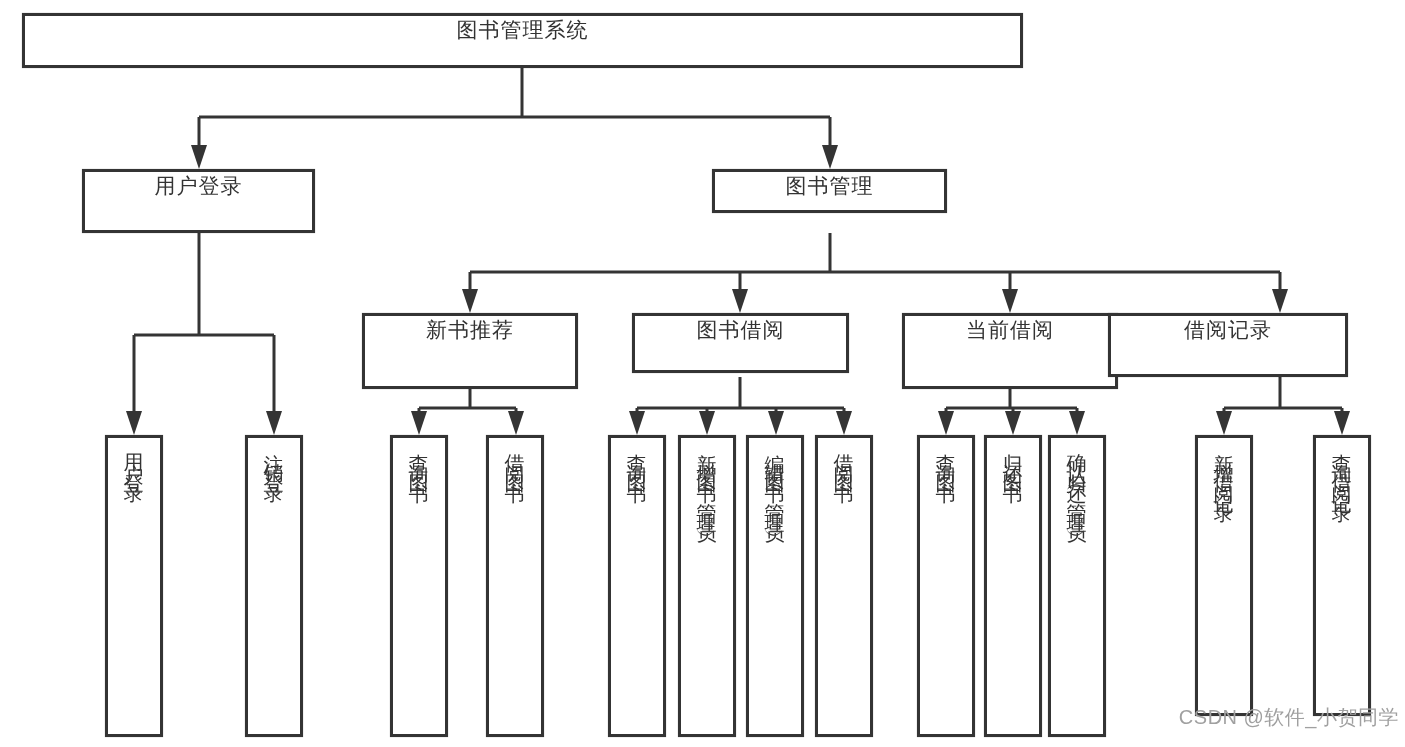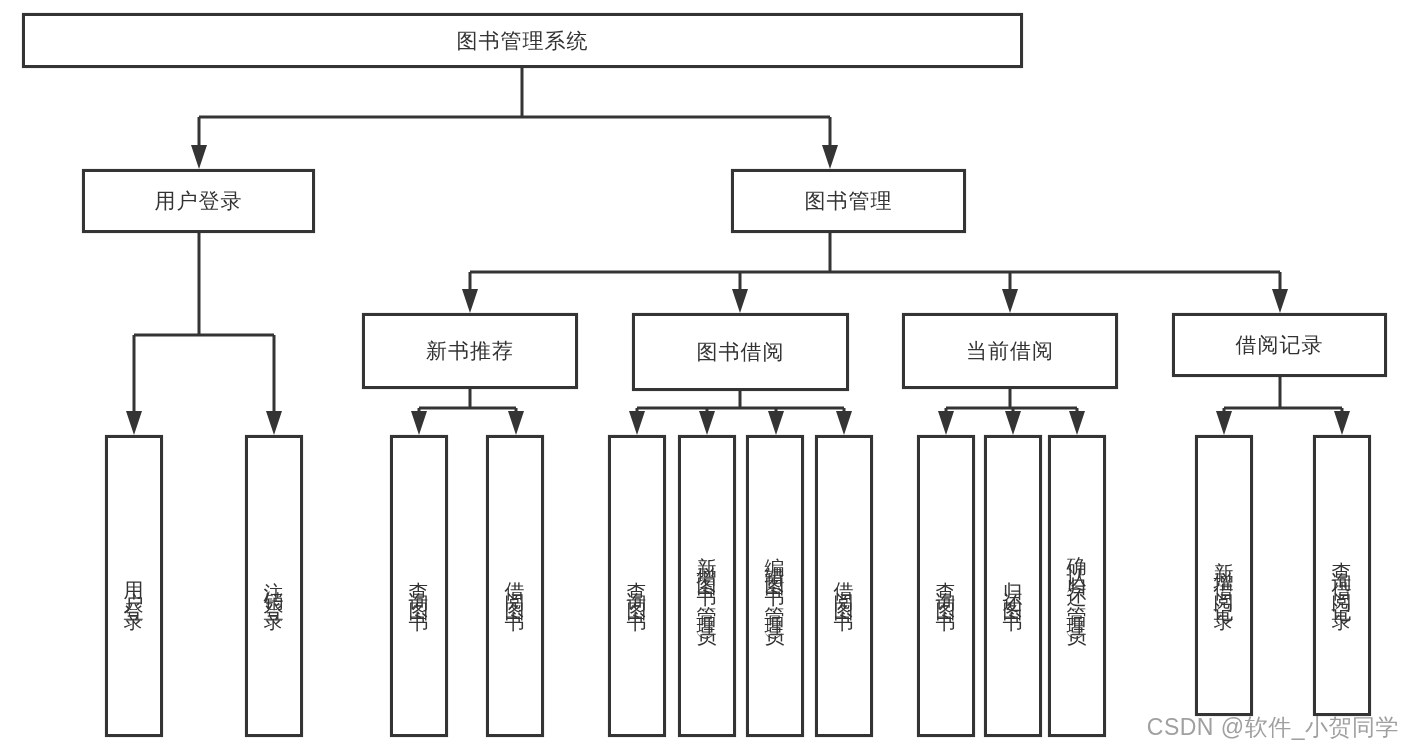--- a/index.html
+++ b/index.html
@@ -10,37 +10,37 @@
     font-family:"Liberation Sans","DejaVu Sans",sans-serif;
     overflow:hidden;
   }
   .connectors{position:absolute;left:0;top:0;z-index:1;}
   .box{
     position:absolute;
     box-sizing:border-box;
     border:3px solid #343434;
     background:#ffffff;
     color:#333333;
-    display:flex;align-items:center;justify-content:center;
+    display:flex;align-items:flex-start;justify-content:center;
     z-index:2;
     box-shadow:0 0 1px rgba(0,0,0,0.35);
   }
   .hbox{font-size:21px;letter-spacing:1px;}
   .leaf span{
     writing-mode:vertical-lr;
     text-orientation:mixed;
     font-size:20px;
     letter-spacing:10px;
     line-height:1;
     white-space:nowrap;
   }
   .watermark{
     position:absolute;
-    right:6px;bottom:4px;
-    font-size:23px;
+    right:6px;bottom:16px;
+    font-size:20px;
     color:#a0a0a0;
     z-index:3;
     letter-spacing:0.5px;
   }
 </style>
 </head>
 <body>
 
 <div class="canvas">
 
@@ -91,34 +91,34 @@
     </g>
   </svg>
 
   <div class="box hbox" style="left:22px;top:13px;width:1001px;height:55px">
     <span>图书管理系统</span>
   </div>
 
   <div class="box hbox" style="left:82px;top:169px;width:233px;height:64px">
     <span>用户登录</span>
   </div>
-  <div class="box hbox" style="left:731px;top:169px;width:235px;height:64px">
+  <div class="box hbox" style="left:712px;top:169px;width:235px;height:44px">
     <span>图书管理</span>
   </div>
 
   <div class="box hbox" style="left:362px;top:313px;width:216px;height:76px">
     <span>新书推荐</span>
   </div>
-  <div class="box hbox" style="left:632px;top:313px;width:217px;height:78px">
+  <div class="box hbox" style="left:632px;top:313px;width:217px;height:60px">
     <span>图书借阅</span>
   </div>
   <div class="box hbox" style="left:902px;top:313px;width:216px;height:76px">
     <span>当前借阅</span>
   </div>
-  <div class="box hbox" style="left:1172px;top:313px;width:215px;height:64px">
+  <div class="box hbox" style="left:1108px;top:313px;width:240px;height:64px">
     <span>借阅记录</span>
   </div>
 
   <div class="box leaf" style="left:105px;top:435px;width:58px;height:302px">
     <span>用户登录</span>
   </div>
   <div class="box leaf" style="left:245px;top:435px;width:58px;height:302px">
     <span>注销登录</span>
   </div>
 

